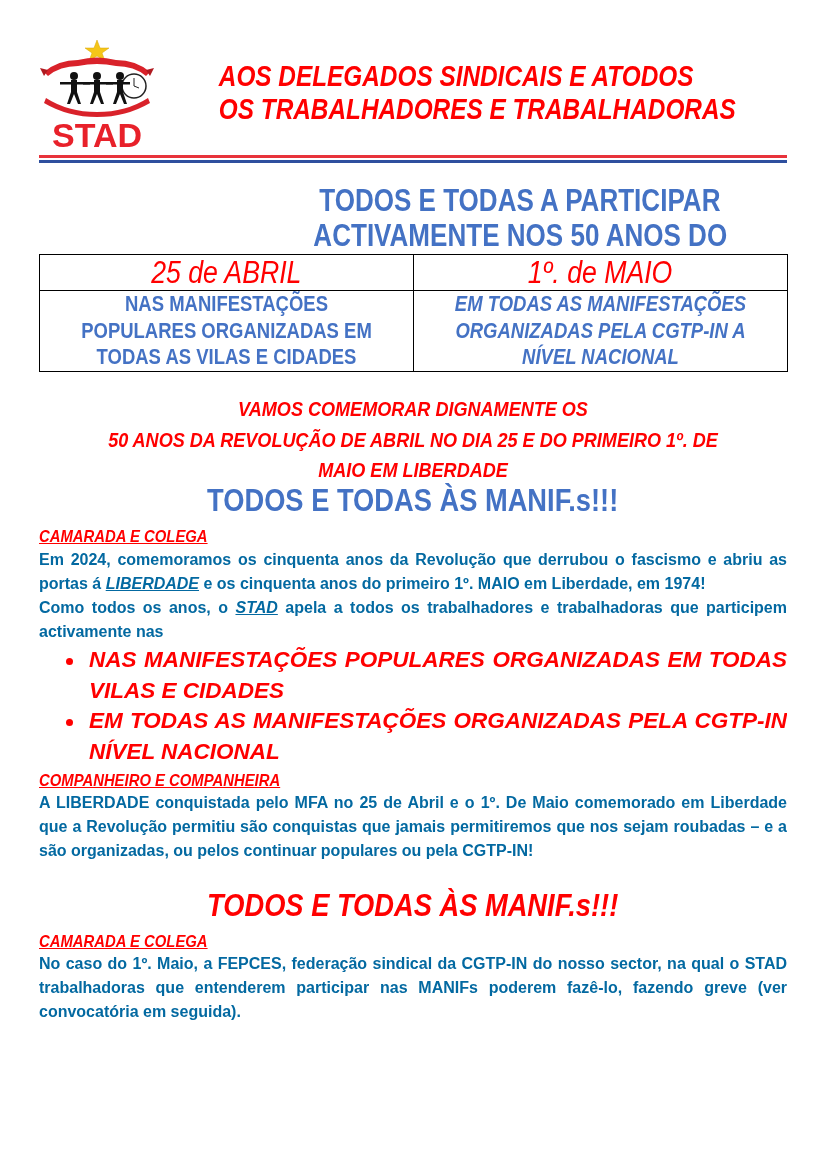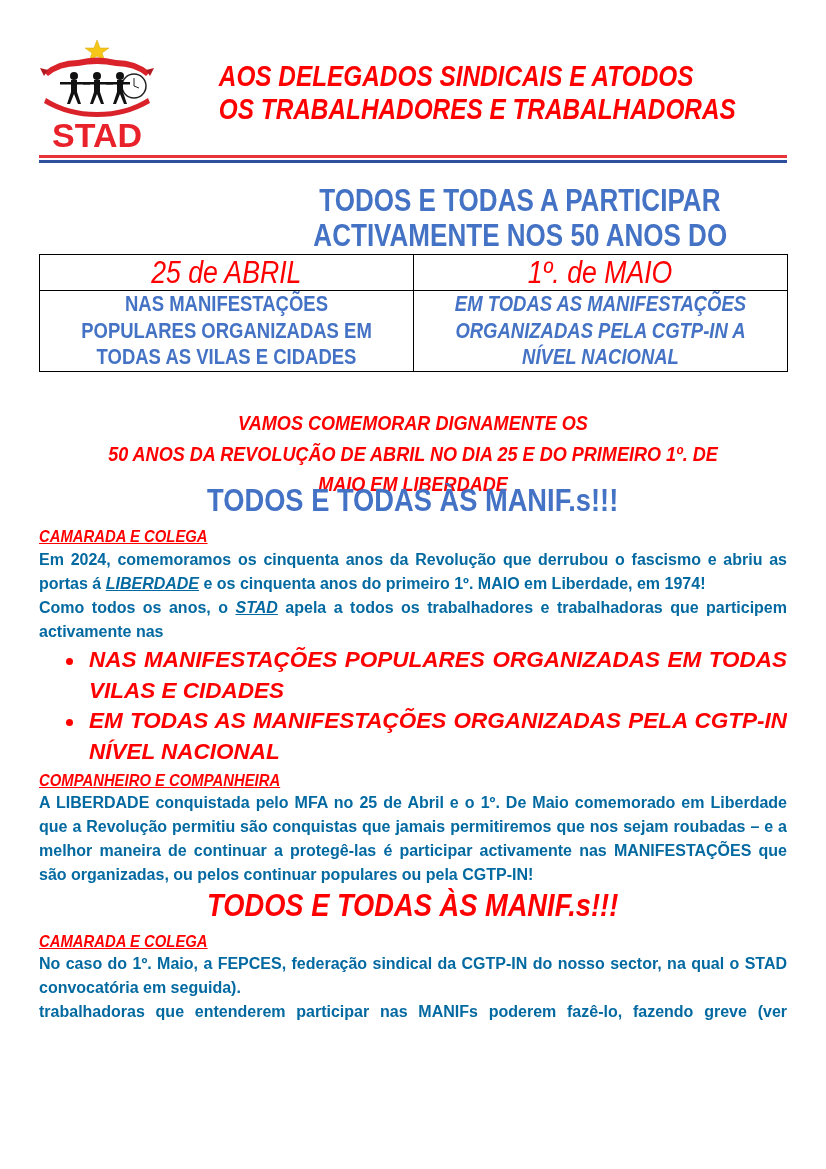--- a/index.html
+++ b/index.html
@@ -38,21 +38,21 @@
     table.events td { border: 1.5px solid #000; text-align: center; vertical-align: middle; padding: 0; }
     table.events td.col { width: 50%; margin-top: 8px; }
     .date-cell { height: 36px; color: #ff0000; font-style: italic; font-size: 31px; line-height: 34px; }
     .date-cell span { display: inline-block; transform: scaleX(0.86); transform-origin: center; white-space: nowrap; }
     .desc-cell { height: 81px; color: #4472c4; font-weight: bold; font-size: 22px; line-height: 26.5px; }
     .desc-cell .ln { display: block; white-space: nowrap; transform: scaleX(0.84); transform-origin: center; }
     .desc-cell.italic { font-style: italic; }
 
     
     .commem {
-      position: absolute; left: 39px; top: 408px; width: 748px; text-align: center;
+      position: absolute; left: 39px; top: 394px; width: 748px; text-align: center;
       color: #ff0000; font-weight: bold; font-style: italic; font-size: 21px; line-height: 30.5px;
     }
     .commem .ln { display: block; white-space: nowrap; transform: scaleX(0.86); transform-origin: center; }
 
     .all-manif-blue {
       position: absolute; left: 39px; top: 483px; width: 748px; text-align: center;
       color: #4472c4; font-weight: bold; font-size: 31px; line-height: 36px;
     }
     .all-manif-blue span { display: inline-block; transform: scaleX(0.88); transform-origin: center; white-space: nowrap; }
 
@@ -194,27 +194,26 @@
     <span class="ln j">EM TODAS AS MANIFESTAÇÕES ORGANIZADAS PELA CGTP-IN A</span>
     <span class="ln">NÍVEL NACIONAL</span>
   </li>
 </ul>
 
 <div class="section-head" style="top:770px;">COMPANHEIRO E COMPANHEIRA</div>
 
 <div class="para" style="top:791px;">
   <span class="ln j">A LIBERDADE conquistada pelo MFA no 25 de Abril e o 1º. De Maio comemorado em Liberdade</span>
   <span class="ln j">que a Revolução permitiu são conquistas que jamais permitiremos que nos sejam roubadas – e a</span>
-  <span class="ln j">melhor maneira de continuar a protegê-las é participar activamente nas MANIFESTAÇÕES que</span>
   <span class="ln">são organizadas, ou pelos continuar populares ou pela CGTP-IN!</span>
 </div>
 
 <div class="all-manif-red">
   <span>TODOS E TODAS ÀS MANIF.s!!!</span>
 </div>
 
 <div class="section-head" style="top:931px;">CAMARADA E COLEGA</div>
 
 <div class="para" style="top:952px;">
   <span class="ln j">No caso do 1º. Maio, a FEPCES, federação sindical da  CGTP-IN do nosso sector, na qual o STAD</span>
+  <span class="ln j">trabalhadoras que entenderem participar nas MANIFs poderem fazê-lo, fazendo greve (ver</span>
   <span class="ln">convocatória em seguida).</span>
-  <span class="ln j">trabalhadoras que entenderem participar nas MANIFs poderem fazê-lo, fazendo greve (ver</span>
 </div>
 
 </body></html>

